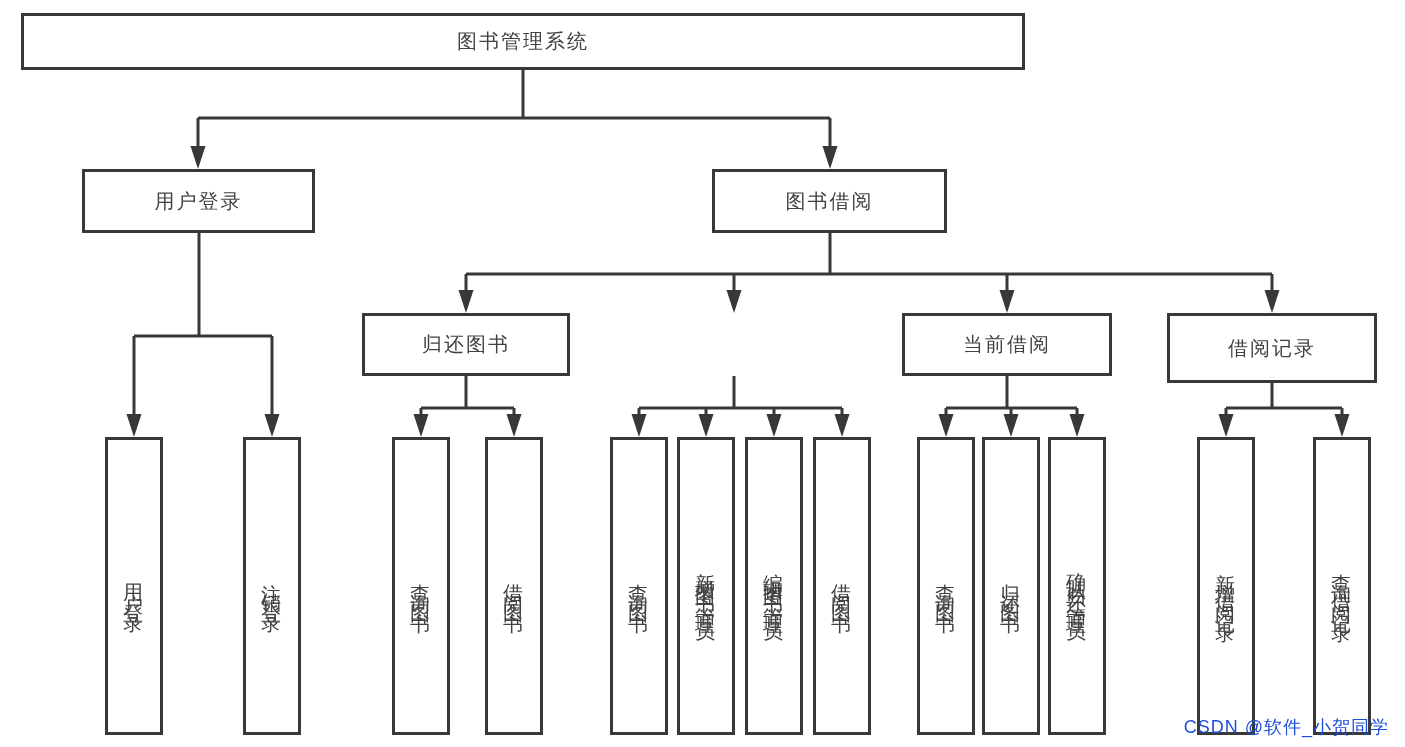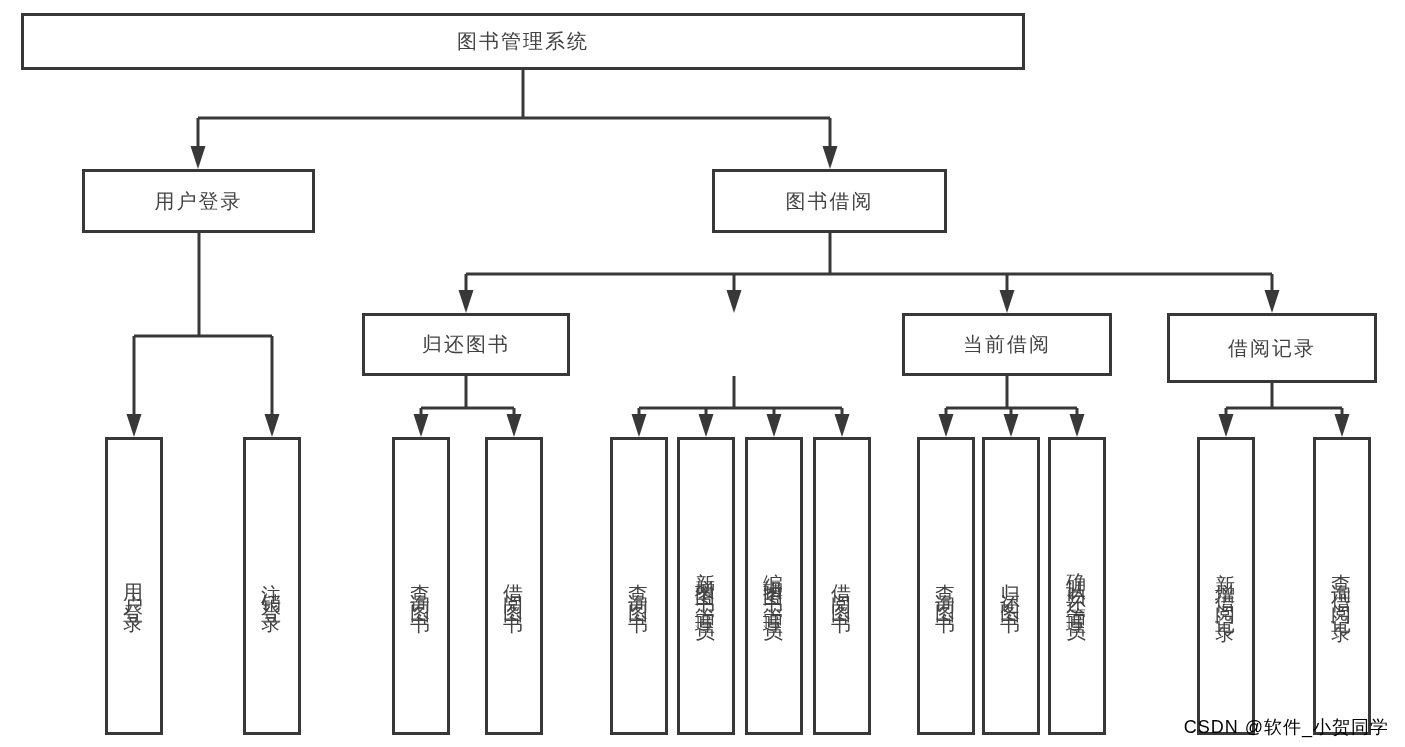--- a/index.html
+++ b/index.html
@@ -24,21 +24,21 @@
     padding-top:4px;
     font-size:20px;
   }
   .leaf.dense{letter-spacing:7px;}
   #connectors{position:absolute;left:0;top:0;z-index:1;pointer-events:none;}
   #watermark{
     position:absolute;
     right:16px;
     top:715px;
     font-size:18px;
-    color:#000000;
+    color:#1d4ed8;
     letter-spacing:1px;
     z-index:6;
     white-space:nowrap;
   }
 </style>
 </head>
 <body>
 
 <div id="stage">
 

